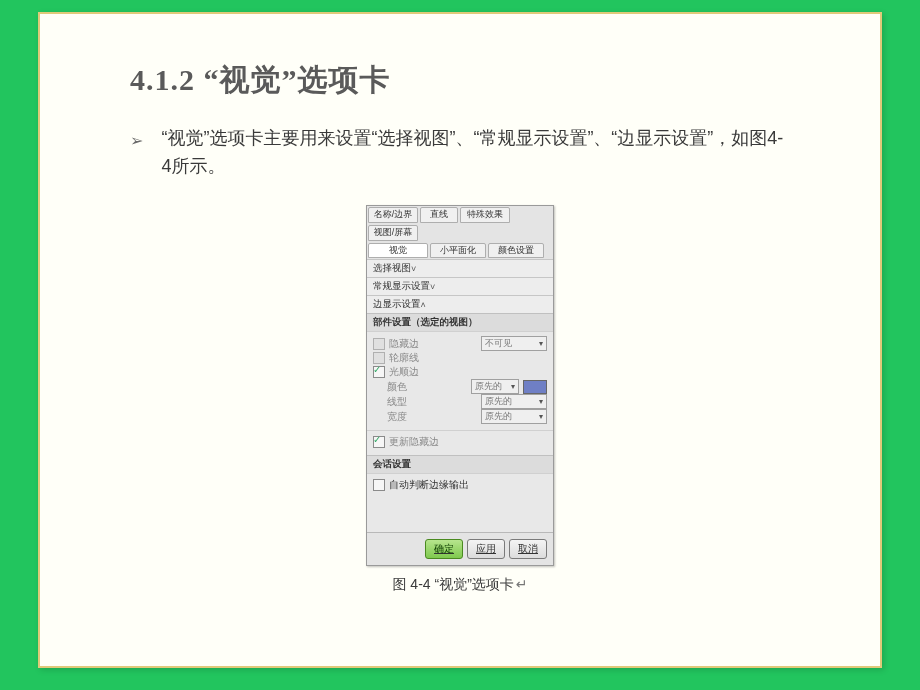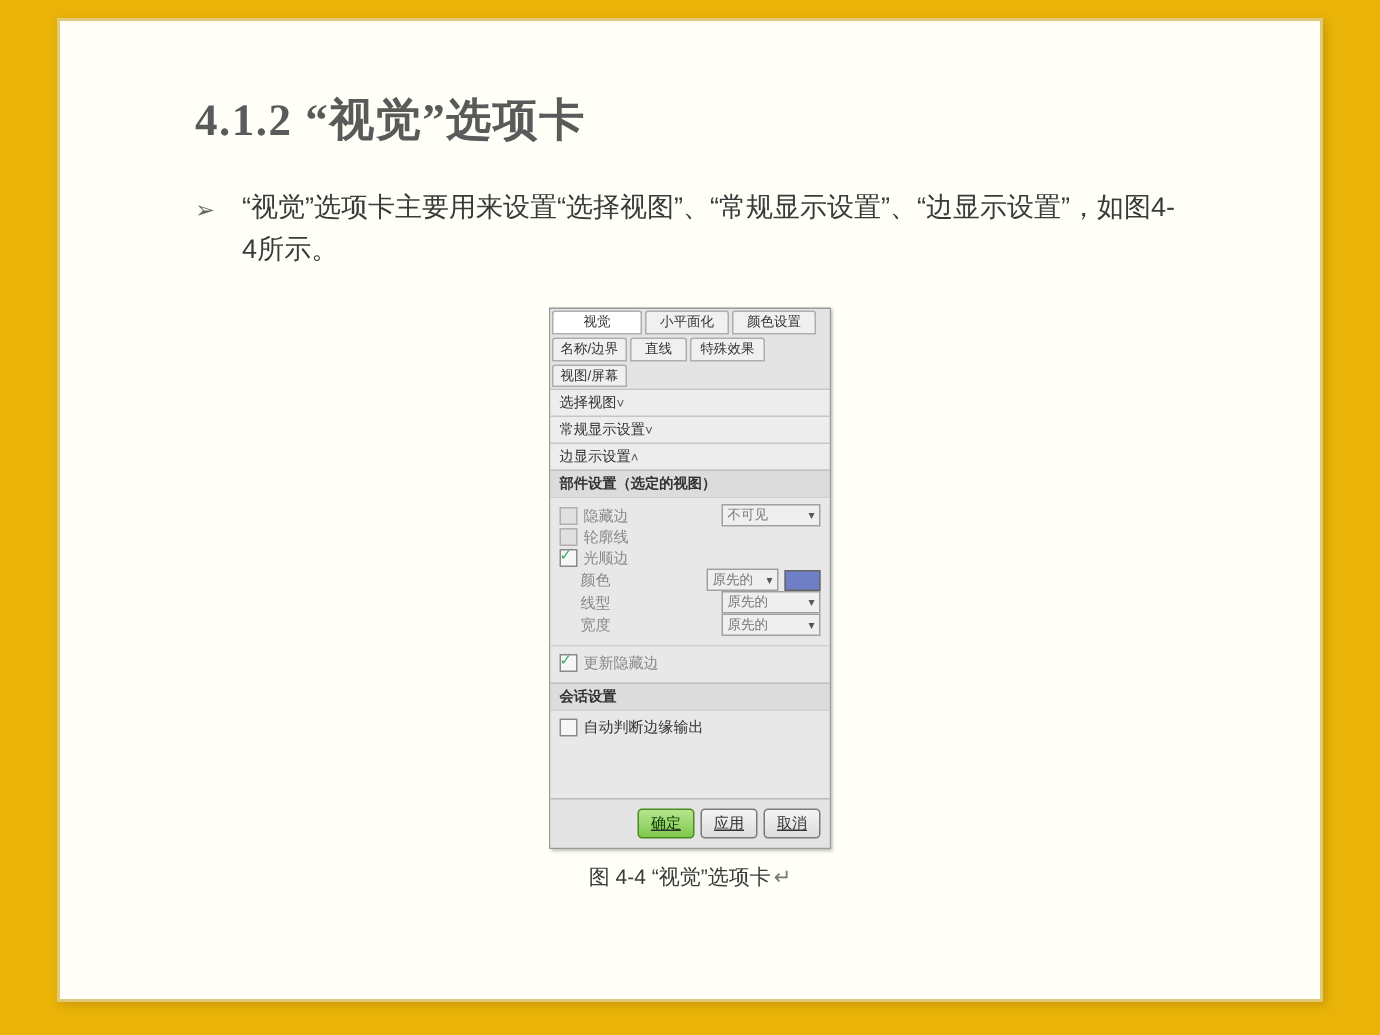--- a/index.html
+++ b/index.html
@@ -5,21 +5,21 @@
   html, body {
     margin: 0;
     padding: 0;
     background: #ffffff;
     font-family: "Microsoft YaHei", "SimSun", sans-serif;
   }
   .page {
     width: 920px;
     height: 690px;
     position: relative;
-    background: #eab308;
+    background: #22c55e;
     box-sizing: border-box;
   }
   .frame {
     position: absolute;
     left: 38px;
     top: 12px;
     right: 38px;
     bottom: 22px;
     border: 2px solid #e0c97a;
     box-shadow: 2px 2px 6px rgba(0,0,0,0.15);
@@ -189,29 +189,29 @@
 
     <div class="bullet-row">
       <span class="bullet-icon">➢</span>
       <span>“视觉”选项卡主要用来设置“选择视图”、“常规显示设置”、“边显示设置”，如图4-4所示。</span>
     </div>
 
     <div class="dialog-wrap">
       <div class="dialog">
 
         <div class="tabs">
-          <div class="tab sel" style="width:50px">视觉</div>
-          <div class="tab" style="width:46px">小平面化</div>
-          <div class="tab" style="width:46px">颜色设置</div>
-        </div>
-        <div class="tabs">
           <div class="tab" style="width:40px">名称/边界</div>
           <div class="tab" style="width:28px">直线</div>
           <div class="tab" style="width:40px">特殊效果</div>
           <div class="tab" style="width:40px">视图/屏幕</div>
+        </div>
+        <div class="tabs">
+          <div class="tab sel" style="width:50px">视觉</div>
+          <div class="tab" style="width:46px">小平面化</div>
+          <div class="tab" style="width:46px">颜色设置</div>
         </div>
 
         <div class="accordion-head">
           <span>选择视图</span>
           <span class="chev">˅</span>
         </div>
         <div class="accordion-head">
           <span>常规显示设置</span>
           <span class="chev">˅</span>
         </div>

